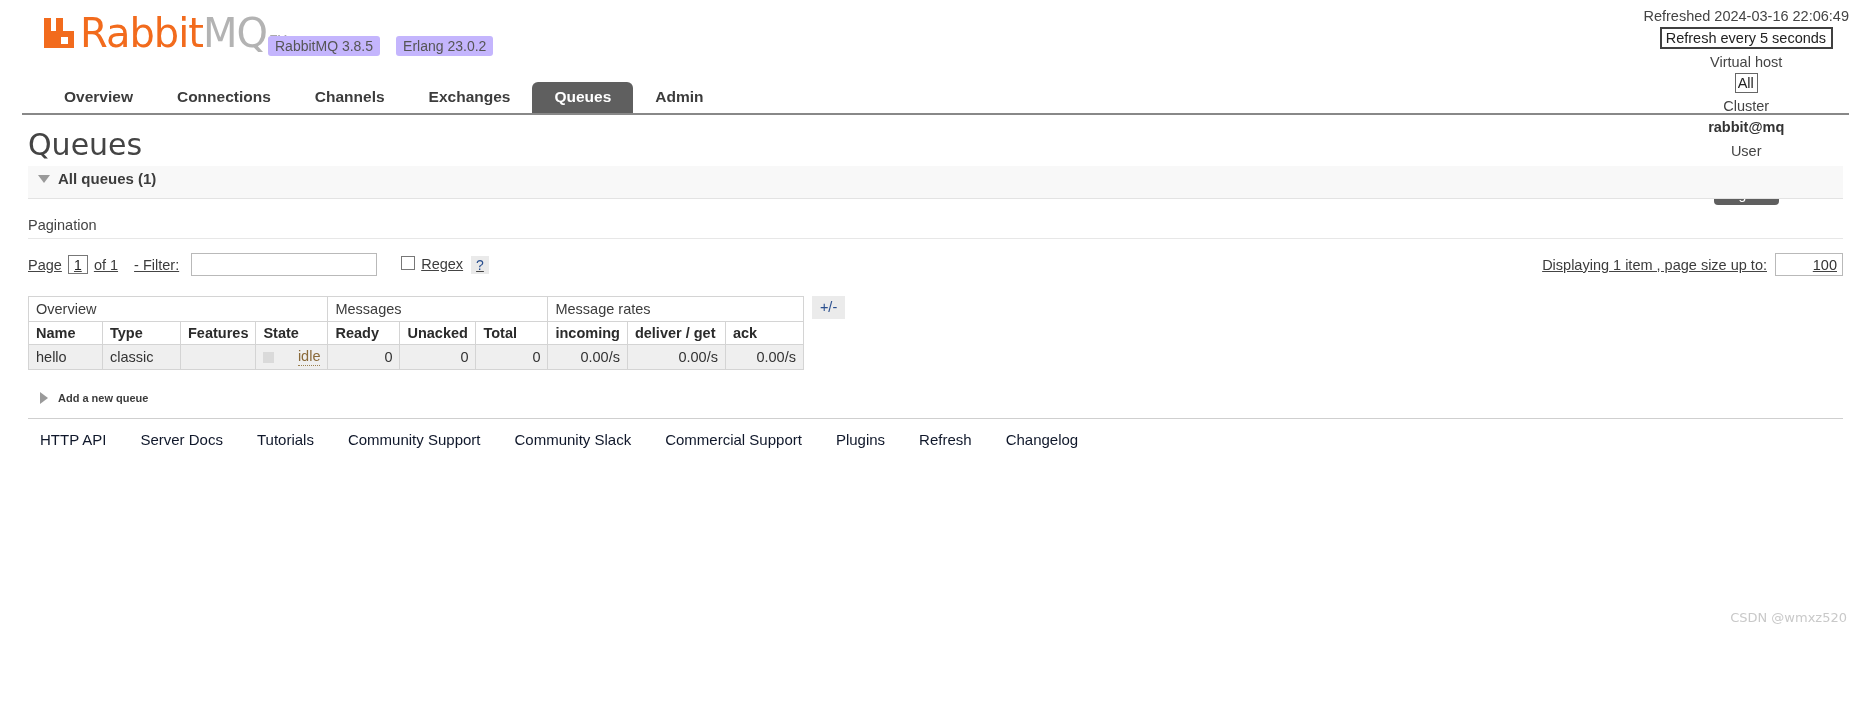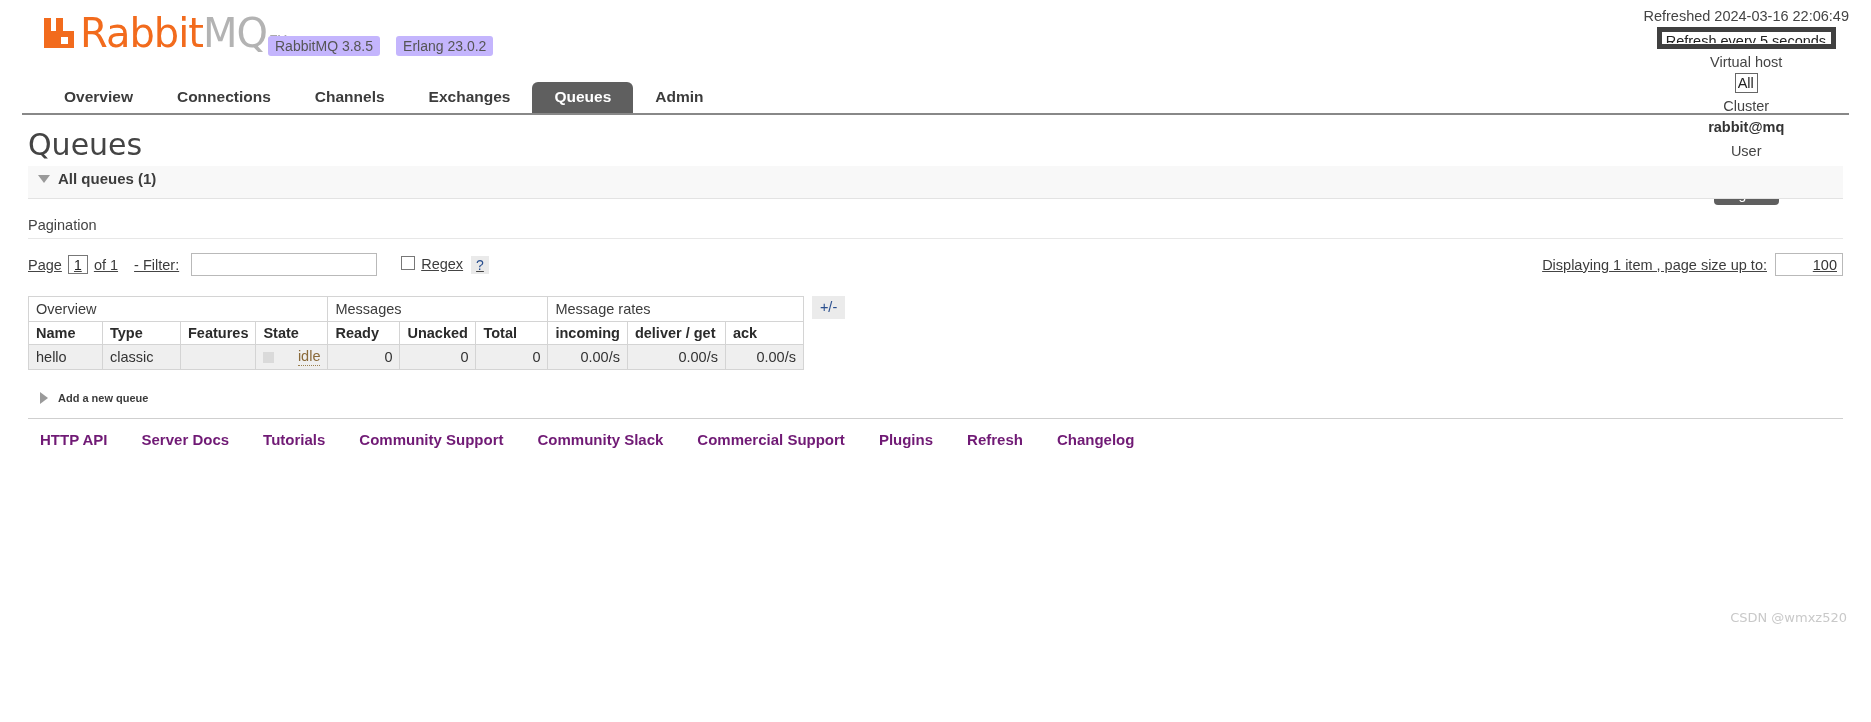--- a/index.html
+++ b/index.html
@@ -86,21 +86,21 @@
     display: flex;
     align-items: center;
     margin-bottom: 3px;
     white-space: nowrap;
     flex-direction: column;
   }
   .refresh-select {
     font-family: "Liberation Sans", sans-serif;
     font-size: 14.5px;
     color: #222;
-    border: 5px solid #404040;
+    border: 2px solid #404040;
     background: #fff;
     padding: 1px 4px;
     border-radius: 0;
     height: 22px;
     -webkit-appearance: none;
     appearance: none;
   }
   .vhost-select {
     font-family: "Liberation Sans", sans-serif;
     font-size: 14.5px;
@@ -378,22 +378,22 @@
 
   .footer {
     margin-top: 14px;
     border-top: 1px solid #cfcfcf;
     padding: 12px 0 0 12px;
     display: flex;
     gap: 34px;
   }
   .footer a {
     font-size: 15px;
-    font-weight: bold;
-    color: #701a75;
+    font-weight: normal;
+    color: #0f172a;
     text-decoration: none;
     cursor: pointer;
     white-space: nowrap;
   }
 
   .watermark {
     position: absolute;
     right: 24px;
     bottom: 8px;
     color: #c9c9c9;

